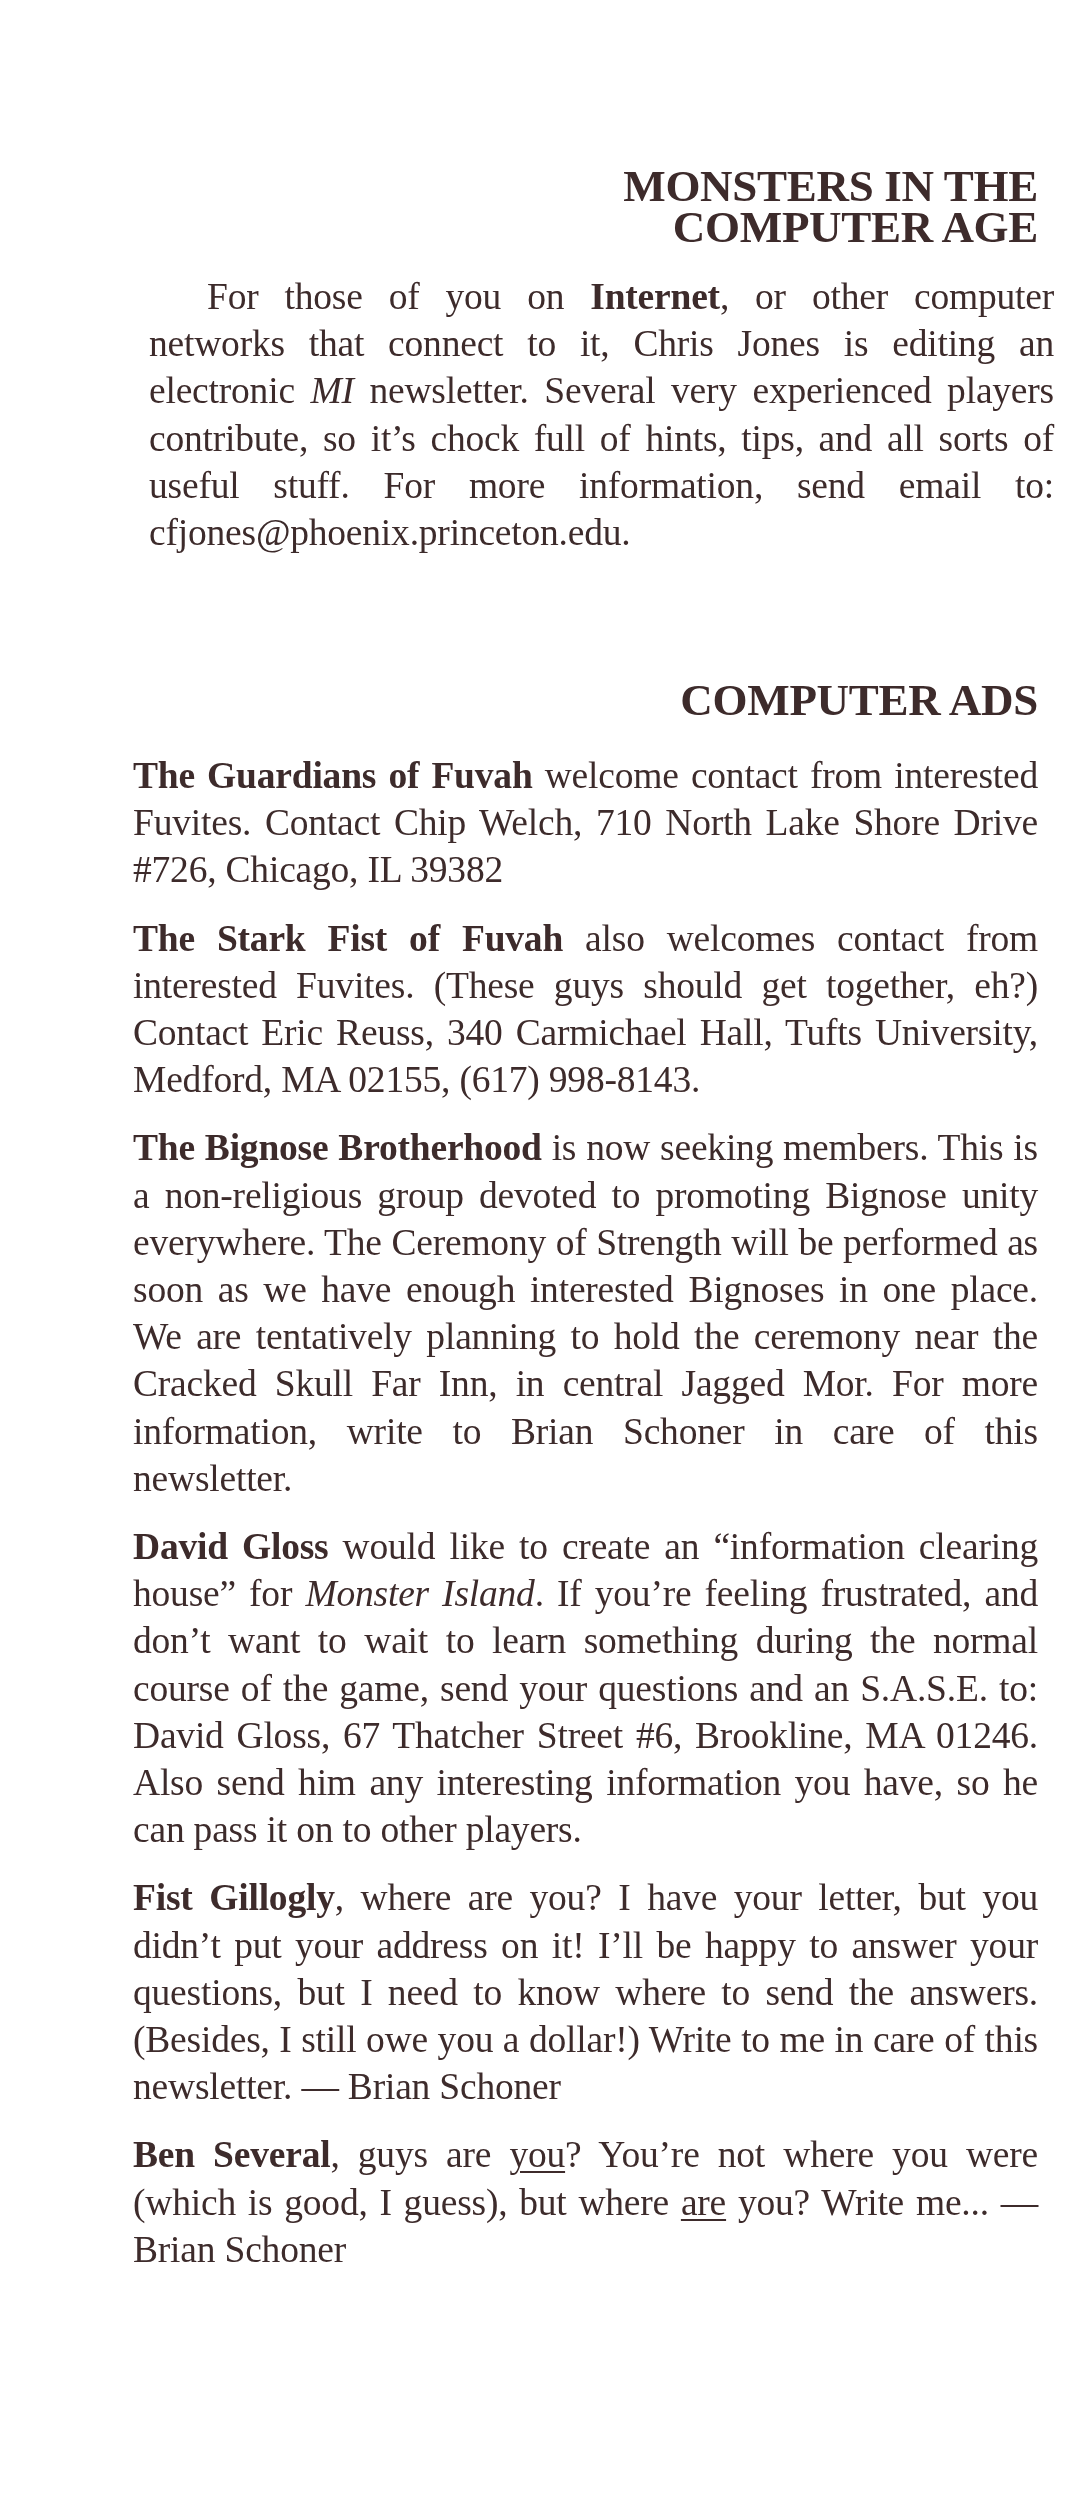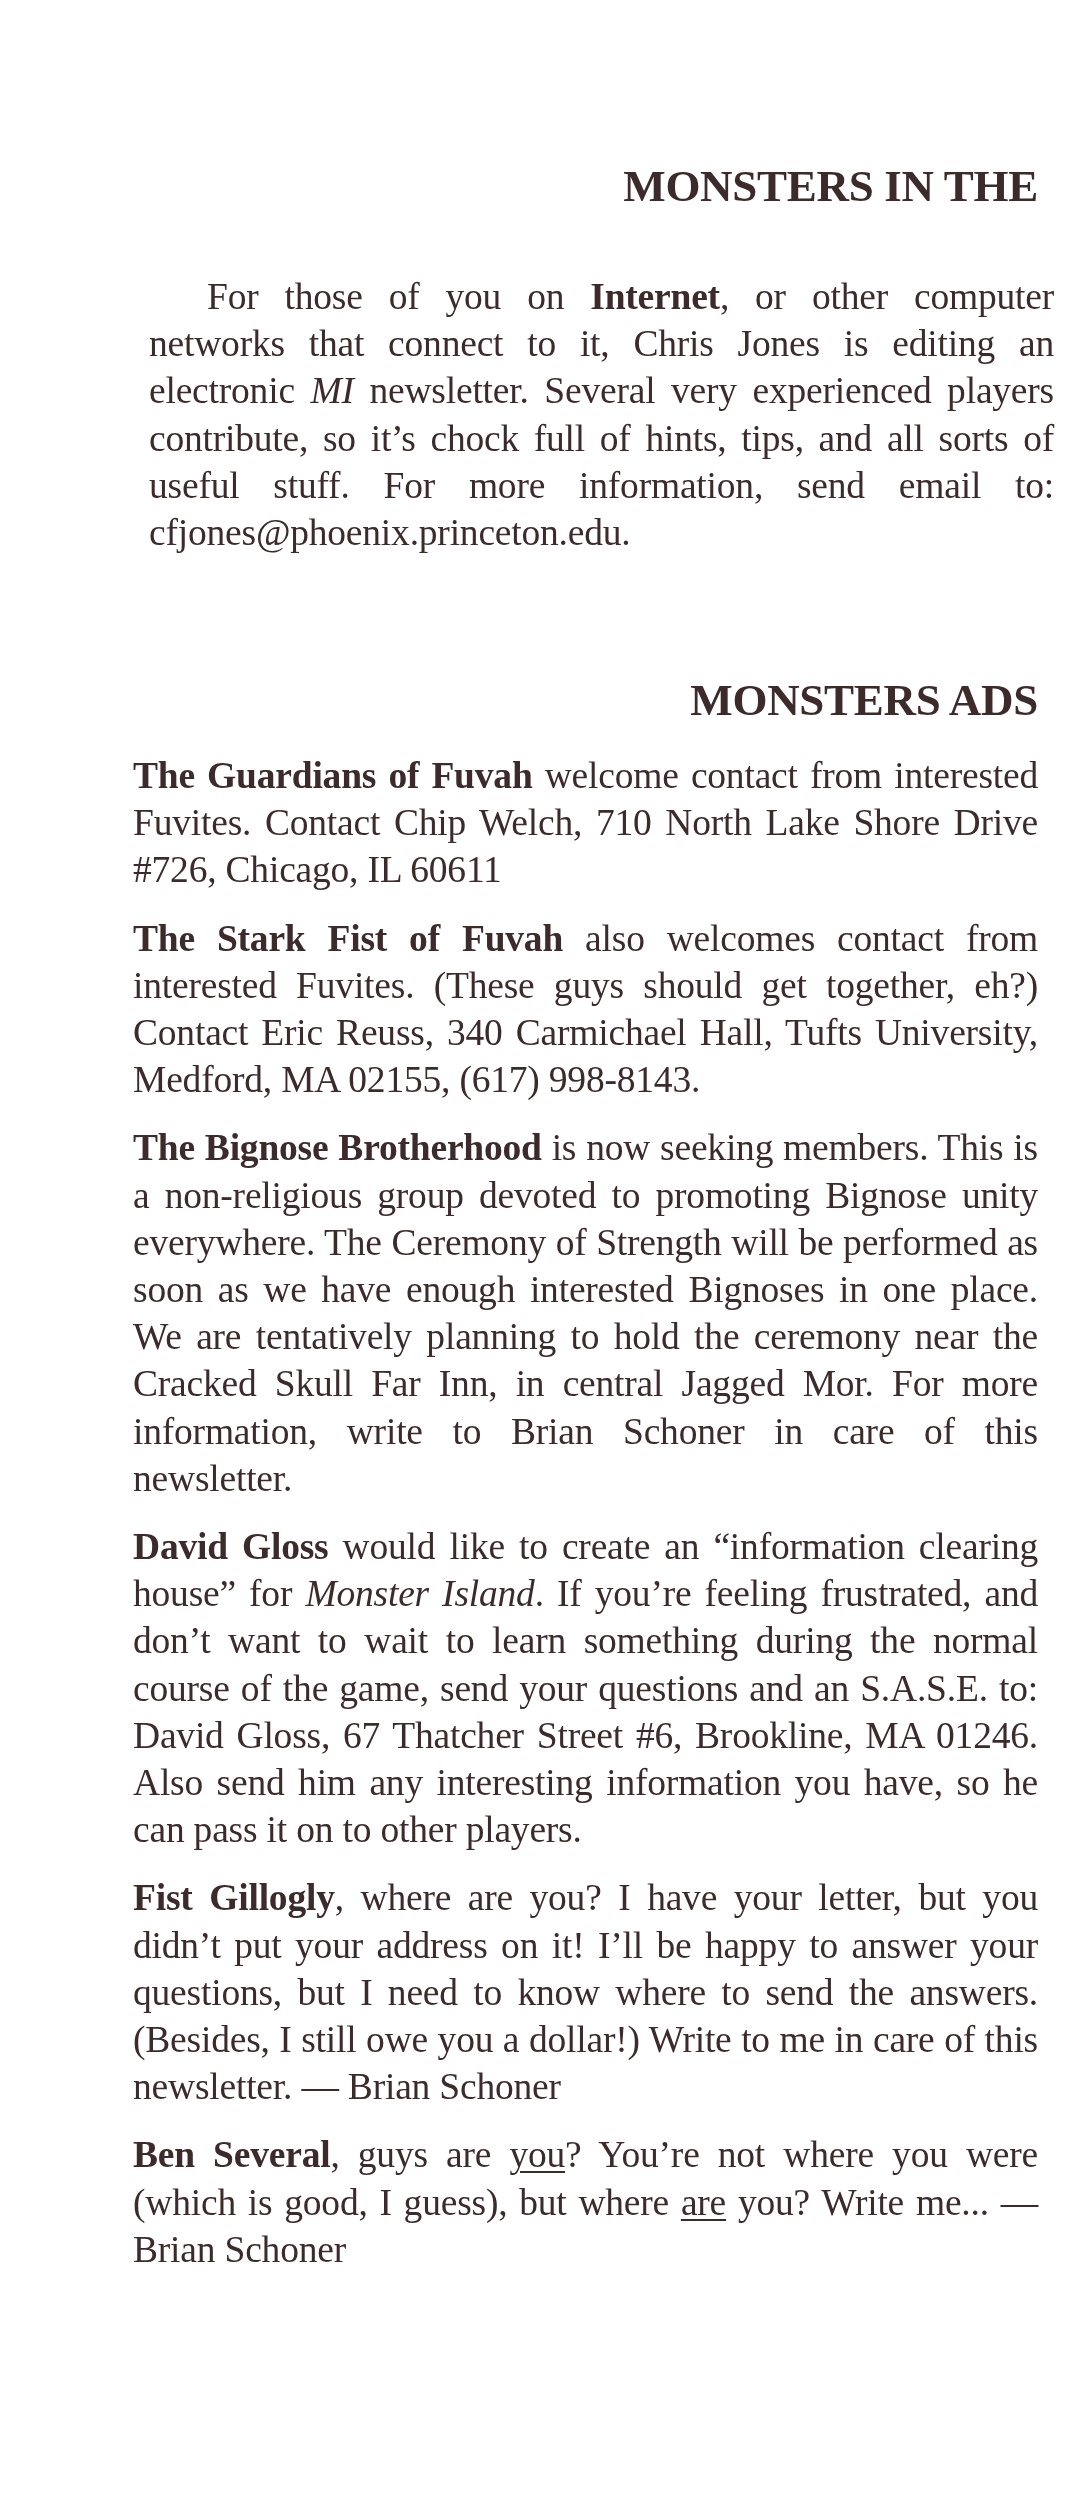--- a/index.html
+++ b/index.html
@@ -72,29 +72,30 @@
       text-underline-offset: 4px;
     }
   </style>
 </head>
 <body>
 
 <div class="page">
 
   <h2 class="section-title title-1">
     <span>MONSTERS IN THE</span><br>
+    <span>COMPUTER AGE</span>
   </h2>
 
   <p class="p intro"><span>For those of you on </span><b>Internet</b><span>, or other computer networks that connect to it, Chris Jones is editing an electronic </span><i>MI</i><span> newsletter. Several very experienced players contribute, so it’s chock full of hints, tips, and all sorts of useful stuff. For more information, send email to:  </span><span>cfjones@phoenix.princeton.edu</span><span>.</span></p>
 
-  <h2 class="section-title title-2">MONSTERS ADS</h2>
+  <h2 class="section-title title-2">COMPUTER ADS</h2>
 
   <div class="ads">
 
-    <p class="p ad"><b>The Guardians of Fuvah</b><span> welcome contact from interested Fuvites. Contact Chip Welch, 710 North Lake Shore Drive #726, Chicago, IL  60611</span></p>
+    <p class="p ad"><b>The Guardians of Fuvah</b><span> welcome contact from interested Fuvites. Contact Chip Welch, 710 North Lake Shore Drive #726, Chicago, IL  39382</span></p>
 
     <p class="p ad"><b>The Stark Fist of Fuvah</b><span> also welcomes contact from interested Fuvites. (These guys should get together, eh?) Contact Eric Reuss, 340 Carmichael Hall, Tufts University, Medford, MA  02155, (617) 998-8143.</span></p>
 
     <p class="p ad"><b>The Bignose Brotherhood</b><span> is now seeking members. This is a non-religious group devoted to promoting Bignose unity everywhere. The Ceremony of Strength will be performed as soon as we have enough interested Bignoses in one place. We are tentatively planning to hold the ceremony near the Cracked Skull Far Inn, in central Jagged Mor. For more information, write to Brian Schoner in care of this newsletter.</span></p>
 
     <p class="p ad"><b>David Gloss</b><span> would like to create an “information clearing house” for </span><i>Monster Island</i><span>. If you’re feeling frustrated, and don’t want to wait to learn something during the normal course of the game, send your questions and an S.A.S.E. to:  David Gloss, 67 Thatcher Street #6, Brookline, MA  01246. Also send him any interesting information you have, so he can pass it on to other players.</span></p>
 
     <p class="p ad"><b>Fist Gillogly</b><span>, where are you? I have your letter, but you didn’t put your address on it! I’ll be happy to answer your questions, but I need to know where to send the answers. (Besides, I still owe you a dollar!) Write to me in care of this newsletter. — Brian Schoner</span></p>
 
     <p class="p ad"><b>Ben Several</b><span>, guys are </span><u>you</u><span>? You’re not where you were (which is good, I guess), but where </span><u>are</u><span> you? Write me... — Brian Schoner</span></p>

